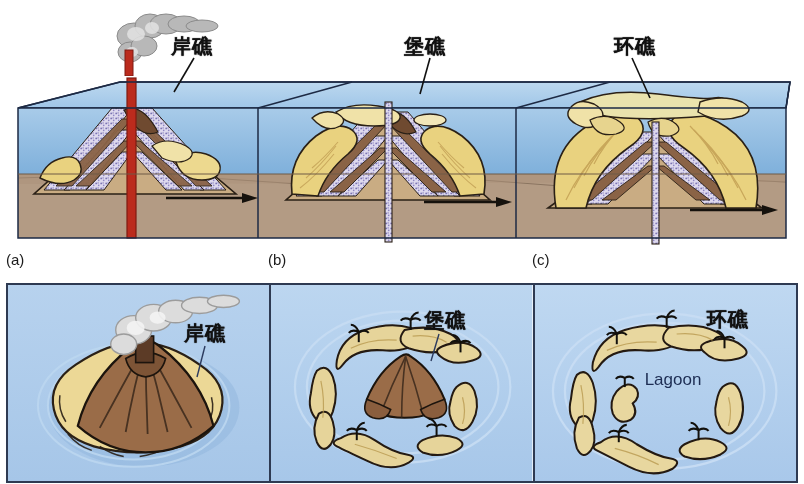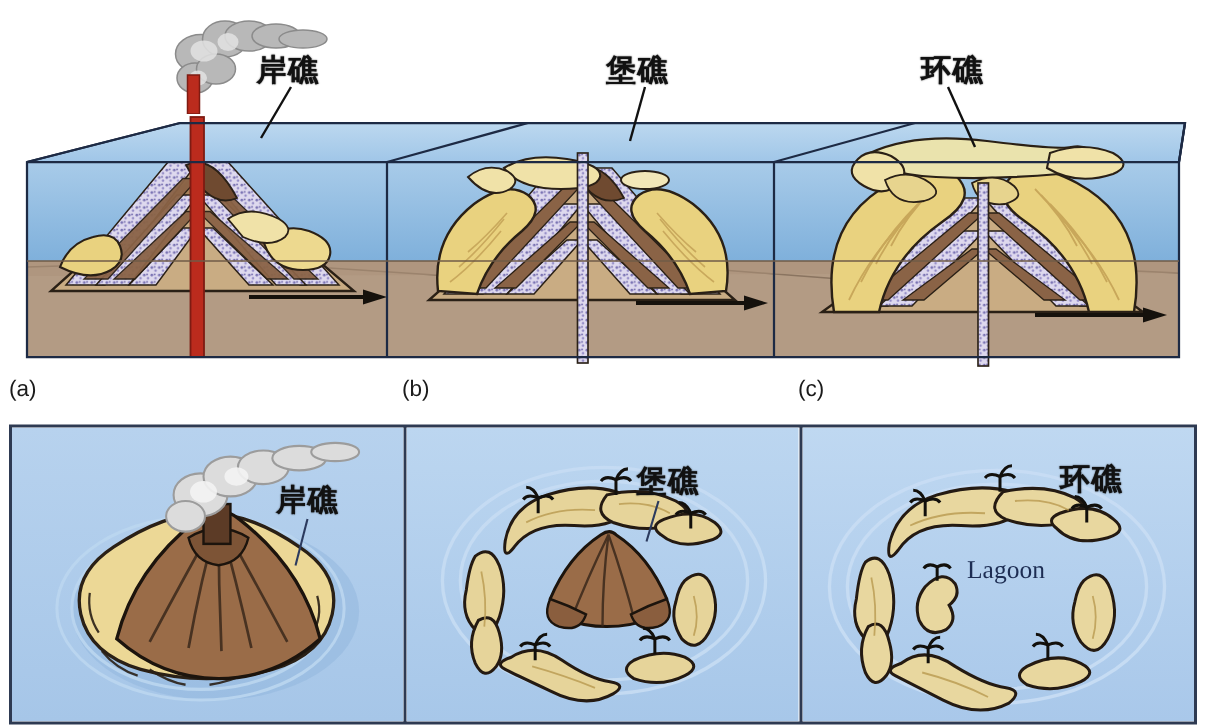--- a/index.html
+++ b/index.html
@@ -13,21 +13,21 @@
     font-family:"DejaVu Sans","Liberation Sans",sans-serif;
     font-weight:bold;color:#111;letter-spacing:1px;
     font-size:20px;line-height:1;white-space:nowrap;
     text-shadow:0 0 1px #111;
   }
   .panel-tag{
     font-family:"Liberation Sans",sans-serif;
     font-size:15px;color:#1b1b1b;white-space:nowrap;
   }
   .lagoon-txt{
-    font-family:Liberation Serif, serif;
+    font-family:Liberation Sans, sans-serif;
     font-size:17px;color:#1d2d53;white-space:nowrap;
   }
 
   
   #topblock{left:0;top:62px;width:804px;height:190px;}
   .svg-full{display:block;width:100%;height:100%;}
 
   
   #botrow{left:6px;top:283px;width:792px;height:196px;display:flex;gap:0;}
   .mpanel{position:relative;flex:1 1 0;height:196px;overflow:hidden;

